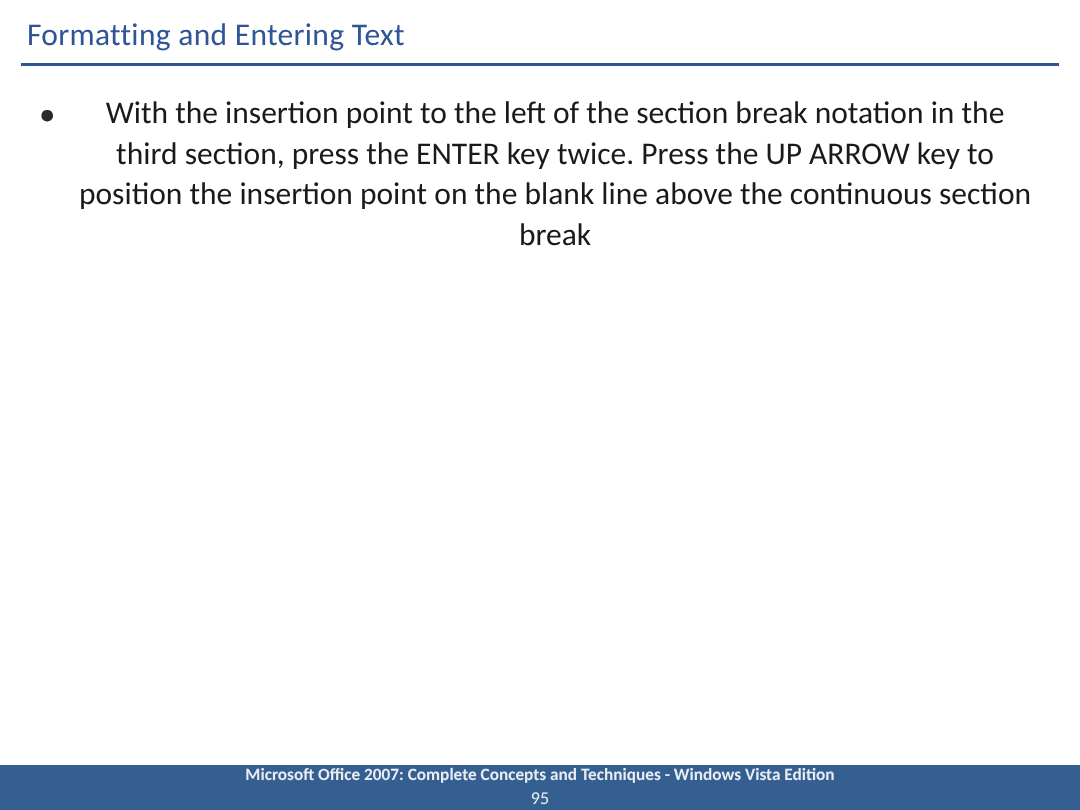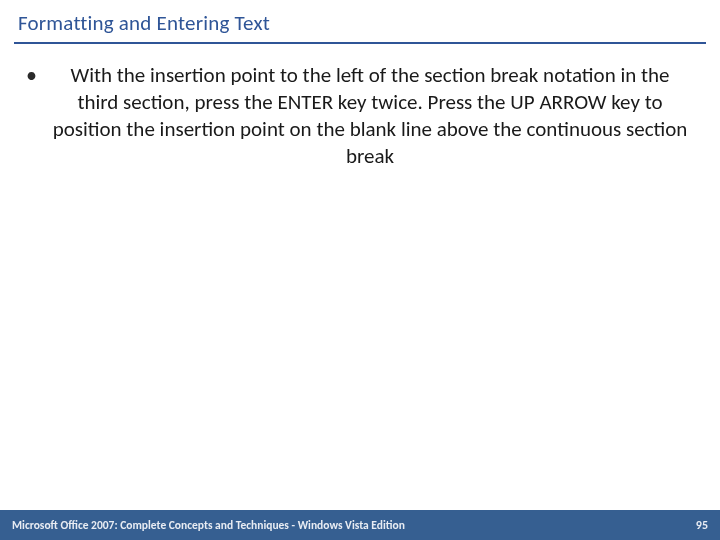--- a/index.html
+++ b/index.html
@@ -67,23 +67,24 @@
     height: 30px;
     background: #365f91;
     color: #e8ecf3;
     display: flex;
     align-items: center;
     justify-content: space-between;
     font-size: 11.5px;
     font-weight: 600;
     padding: 0 12px;
     box-sizing: border-box;
+    flex-direction: column;
   }
   .footer .footer-right {
-    font-weight: 700;
+    font-weight: 400;
     font-size: 12px;
   }
 </style>
 </head>
 <body>
 
 <div class="slide">
 
   <div class="title">Formatting and Entering Text</div>
   <hr class="title-rule">

